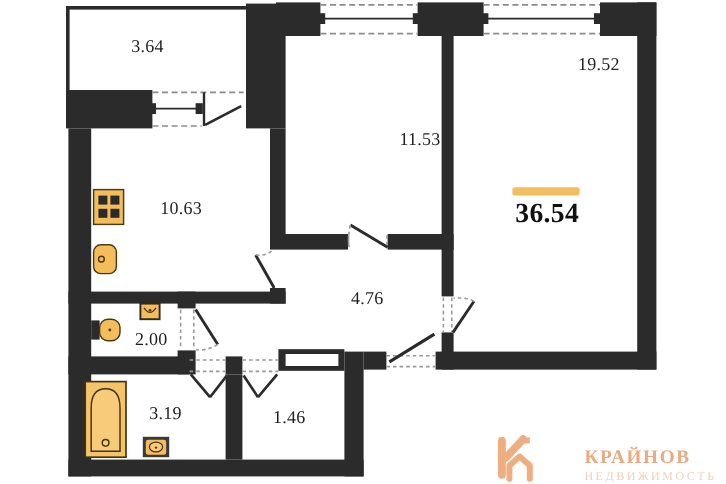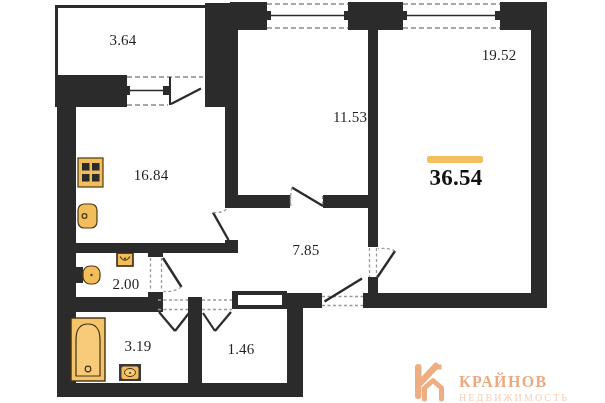--- a/index.html
+++ b/index.html
@@ -6,21 +6,21 @@
   #canvas{position:relative;width:605px;height:403px;background:#ffffff;overflow:hidden;
           font-family:Liberation Serif, serif;}
   .wall{position:absolute;background:#2b2b2b;}
   .niche-inset{position:absolute;background:#ffffff;}
   .room-label{position:absolute;transform:translate(-50%,-50%);font-size:15px;color:#1f1f1f;
               white-space:nowrap;letter-spacing:.2px;}
   .total-bar{position:absolute;background:#F2BE5E;border-radius:2px;}
   .total-label{position:absolute;transform:translate(-50%,-50%);font-size:23px;font-weight:bold;
                color:#111111;letter-spacing:.3px;}
   #overlay{position:absolute;left:0;top:0;}
-  .logo{position:absolute;left:412px;top:360px;display:flex;align-items:flex-start;opacity:.88;}
+  .logo{position:absolute;left:412px;top:360px;display:flex;align-items:flex-start;opacity:.88;gap:28px;}
   .logo-texts{margin-left:9px;margin-top:14px;}
   .logo-title{font-size:16px;font-weight:bold;color:#E79F70;letter-spacing:1.4px;line-height:1;}
   .logo-sub{font-size:10px;color:#F3C8AB;letter-spacing:2.1px;margin-top:3px;line-height:1;}
 </style>
 </head>
 <body>
 
 <div id="canvas">
 
   <div class="wall" style="left:55px;top:5px;width:150px;height:3px;"></div>
@@ -162,22 +162,22 @@
       <rect x="119" y="364" width="22" height="17" fill="#3a3a3a"></rect>
       <rect x="121.5" y="366.5" width="17" height="12.5" rx="2" fill="#F3BD5B"></rect>
       <ellipse cx="130" cy="372.5" rx="5.5" ry="4" fill="#F7CB79" stroke="#423214" stroke-width="1"></ellipse>
       <circle cx="130" cy="373" r="1" fill="#4a3a14"></circle>
     </g>
   </svg>
 
   <div class="room-label" style="left:123px;top:40px;">3.64</div>
   <div class="room-label" style="left:303px;top:117px;margin-left:47px;">11.53</div>
   <div class="room-label" style="left:499px;top:55px;">19.52</div>
-  <div class="room-label" style="left:151px;top:175px;">16.84</div>
-  <div class="room-label" style="left:306px;top:250px;">7.85</div>
+  <div class="room-label" style="left:151px;top:175px;">10.63</div>
+  <div class="room-label" style="left:306px;top:250px;">4.76</div>
   <div class="room-label" style="left:126px;top:284px;">2.00</div>
   <div class="room-label" style="left:138px;top:346px;">3.19</div>
   <div class="room-label" style="left:241px;top:349px;">1.46</div>
 
   <div class="total-bar" style="left:427px;top:156px;width:56px;height:7px;"></div>
   <div class="total-label" style="left:456px;top:178px;">36.54</div>
 
   <div class="logo">
     <svg width="38" height="42" viewBox="0 0 38 42">
       <rect x="3" y="4" width="6.5" height="35" rx="3.2" fill="#EDA271"></rect>

